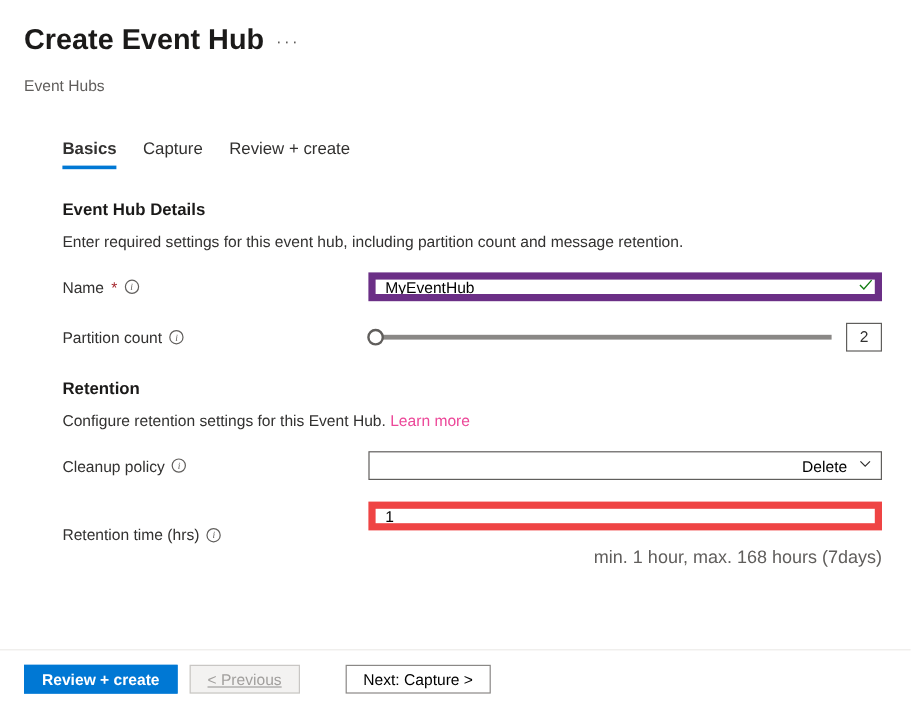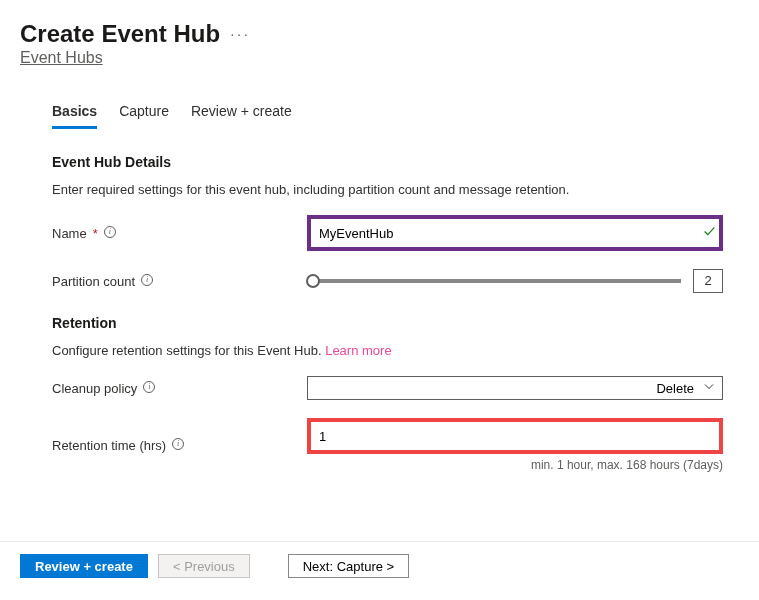--- a/index.html
+++ b/index.html
@@ -20,44 +20,43 @@
       color: #1b1a19;
     }
     .dots {
       font-size: 14px;
       color: #605e5c;
       letter-spacing: 2px;
       line-height: 1;
       cursor: pointer;
     }
     .breadcrumb {
-      font-size: 16px;
+      font-size: 13px;
       color: #605e5c;
-      margin-top: 1px;
-      text-decoration: underline;
+      margin-top: 16px;
     }
     .tabbar {
       display: flex;
       gap: 22px;
       padding: 0 20px;
       margin-top: 30px;
       margin-left: 32px;
     }
     .tab {
       padding-bottom: 7px;
       font-size: 14px;
       color: #323130;
       cursor: pointer;
     }
     .tab.active {
       font-weight: 600;
       border-bottom: 3px solid #0078d4;
     }
     .content {
-      padding: 3px 36px 0 52px;
+      padding: 3px 24px 0 52px;
     }
     .section-heading {
       font-weight: 600;
       font-size: 14px;
       margin-top: 22px;
       margin-bottom: 12px;
       color: #1b1a19;
     }
     .description {
       font-size: 13px;
@@ -68,42 +67,43 @@
     .field-row {
       display: flex;
       align-items: center;
       margin-top: 18px;
     }
     .field-label {
       width: 255px;
       font-size: 13px;
       color: #323130;
       display: flex;
+      align-items: center;
       gap: 6px;
     }
     .req { color: #a4262c; }
     .info-icon {
       width: 12px; height: 12px;
       border: 1px solid #605e5c;
       border-radius: 50%;
       display: inline-flex;
       align-items: center;
       justify-content: center;
       font-size: 8px;
       color: #605e5c;
       cursor: help;
       font-family: Georgia, serif;
       font-style: italic;
     }
     .field-value { flex: 1; position: relative; }
     .text-input {
       width: 100%;
-      height: 36px;
+      height: 24px;
       padding: 2px 28px 2px 8px;
-      border: 4px solid #ef4444;
+      border: 6px solid #ef4444;
       font-size: 13px;
       font-family: inherit;
       outline: none;
     }
     .text-input.valid { border-color: #6b2f86; }
     .check-icon {
       position: absolute;
       right: 7px;
       top: 50%;
       transform: translateY(-50%);
@@ -159,23 +159,23 @@
     }
     .chevron {
       position: absolute;
       right: 8px;
       top: 50%;
       transform: translateY(-50%);
       pointer-events: none;
     }
     .hint {
       text-align: right;
-      font-size: 12px;
+      font-size: 15px;
       color: #605e5c;
-      margin-top: 4px;
+      margin-top: 14px;
     }
     .footer {
       position: absolute;
       bottom: 10px;
       left: 0;
       right: 0;
       border-top: 1px solid #edebe9;
       padding: 12px 20px;
       display: flex;
       gap: 10px;
@@ -193,20 +193,21 @@
       background: #0078d4;
       color: #fff;
       border: 1px solid #0078d4;
       font-weight: 600;
     }
     .btn.disabled {
       background: #f3f2f1;
       color: #a19f9d;
       border: 1px solid #c8c6c4;
       cursor: default;
+      text-decoration: underline;
     }
     .btn.next { margin-left: 28px; }
   </style>
 </head>
 <body>
 
 <div class="header">
   <div class="title-row">
     <h1 class="page-title">Create Event Hub</h1>
     <span class="dots">···</span>

